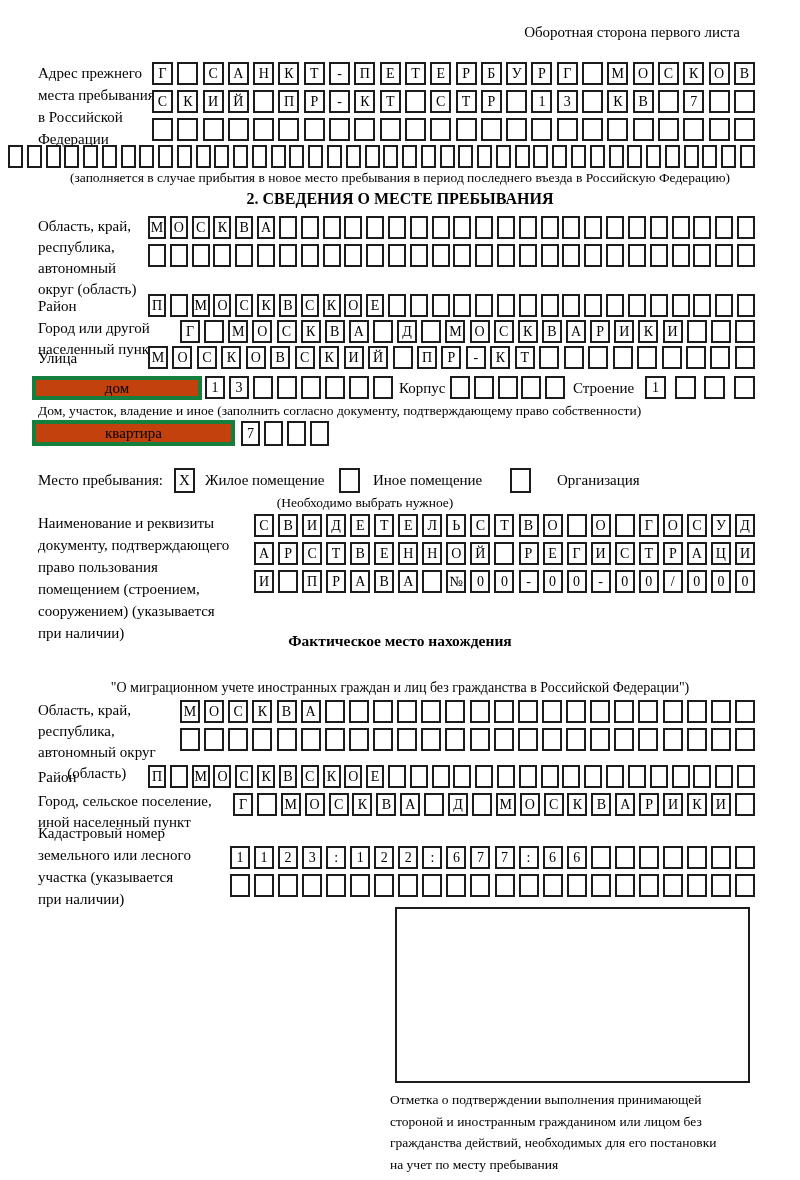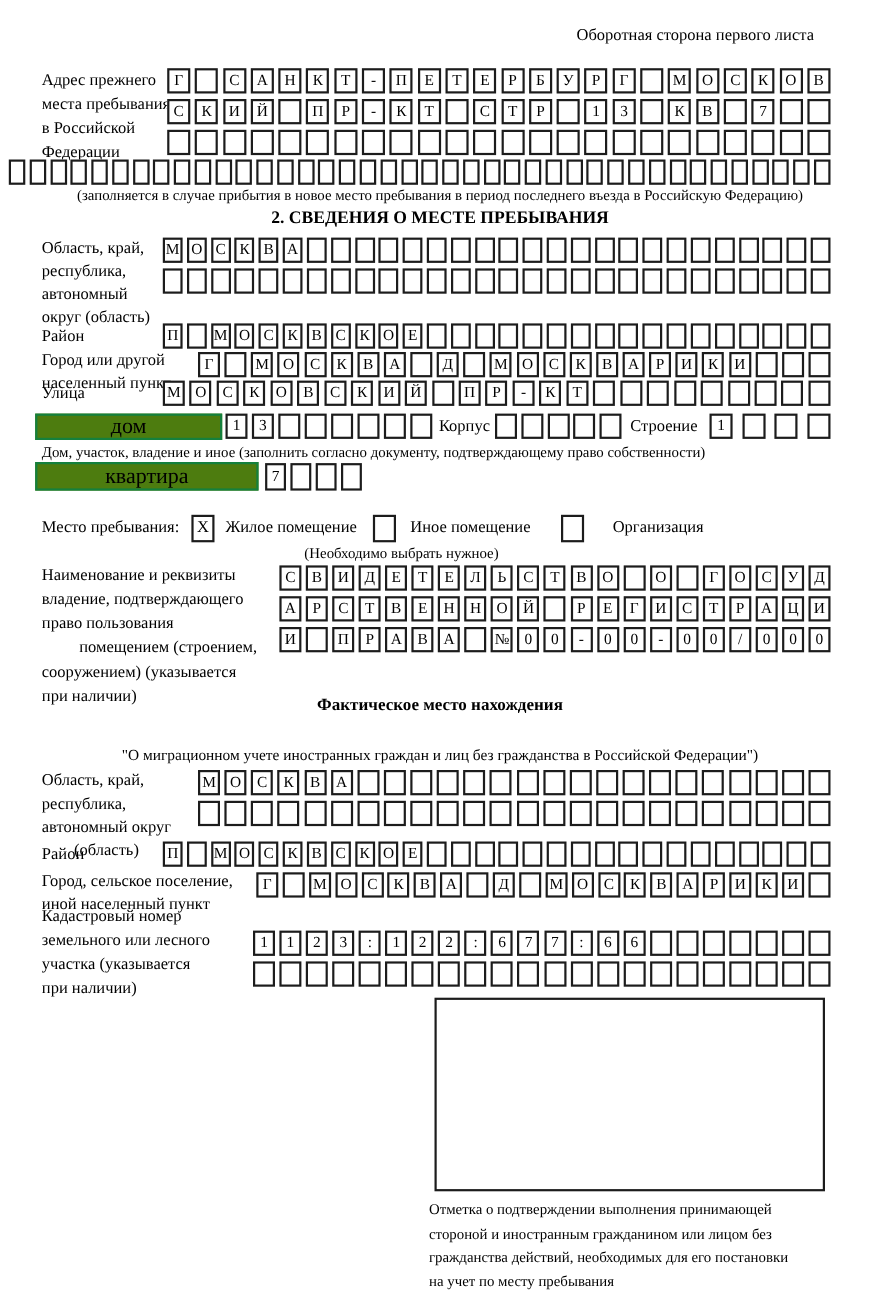--- a/index.html
+++ b/index.html
@@ -7,22 +7,22 @@
         font-family:"Liberation Serif","DejaVu Serif",serif;color:#000;overflow:hidden;}
   .abs{position:absolute;}
   .lbl{font-size:15px;line-height:21px;white-space:nowrap;}
   .cap{font-size:13.5px;white-space:nowrap;}
   .ttl{font-size:16px;font-weight:bold;white-space:nowrap;}
   .center{text-align:center;width:800px;left:0;}
   .cellrow{display:flex;justify-content:space-between;height:23px;}
   .cell{flex:0 0 var(--cw,20px);height:100%;border:2px solid #1c1c1c;box-sizing:border-box;
         display:flex;align-items:center;justify-content:center;font-size:14px;background:#fff;
         overflow:hidden;}
-  .fieldbox{border:2px solid #15803d;box-sizing:border-box;display:flex;align-items:center;
-        justify-content:center;font-size:20px;background:#4d7c0f;}
+  .fieldbox{border:4px solid #15803d;box-sizing:border-box;display:flex;align-items:center;
+        justify-content:center;font-size:15px;background:#c2410c;}
   .chk{width:21px;height:25px;border:2px solid #1c1c1c;box-sizing:border-box;display:flex;
         align-items:center;justify-content:center;font-size:15px;background:#fff;}
   .bigbox{border:2px solid #1c1c1c;box-sizing:border-box;background:#fff;}
 </style>
 </head>
 <body>
 
 <div class="page">
 
   <div class="abs lbl" style="top:22px;right:60px;">Оборотная сторона первого листа</div>
@@ -356,23 +356,23 @@
   <div class="abs chk" style="left:174px;top:468px;">X</div>
   <div class="abs lbl" style="left:205px;top:470px;">Жилое помещение</div>
   <div class="abs chk" style="left:339px;top:468px;"></div>
   <div class="abs lbl" style="left:373px;top:470px;">Иное помещение</div>
   <div class="abs chk" style="left:510px;top:468px;"></div>
   <div class="abs lbl" style="left:557px;top:470px;">Организация</div>
   <div class="abs cap" style="left:180px;top:495px;width:370px;text-align:center;">(Необходимо выбрать нужное)</div>
 
   <div class="abs" style="left:38px;top:512px;">
     <div class="lbl" style="line-height:22px;">Наименование и реквизиты</div>
-    <div class="lbl" style="line-height:22px;">владение, подтверждающего</div>
+    <div class="lbl" style="line-height:22px;">документу, подтверждающего</div>
     <div class="lbl" style="line-height:22px;">право пользования</div>
-    <div class="lbl" style="line-height:22px;margin-left:34px;">помещением (строением,</div>
+    <div class="lbl" style="line-height:22px;">помещением (строением,</div>
     <div class="lbl" style="line-height:22px;">сооружением) (указывается</div>
     <div class="lbl" style="line-height:22px;">при наличии)</div>
   </div>
   <div class="abs cellrow" style="left:254px;top:514px;width:501px;--cw:20px;">
       <span class="cell">С</span>
       <span class="cell">В</span>
       <span class="cell">И</span>
       <span class="cell">Д</span>
       <span class="cell">Е</span>
       <span class="cell">Т</span>

